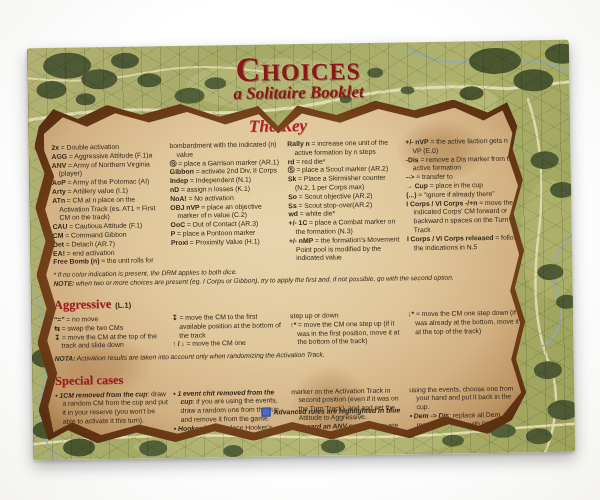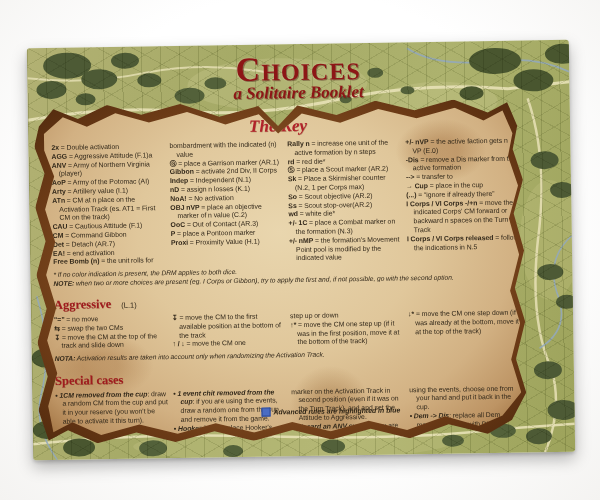--- a/index.html
+++ b/index.html
@@ -82,21 +82,21 @@
   .notes{margin-top:4px;}
   .notes .ki{font-style:italic;font-size:6.7px;line-height:8.4px;padding-left:0;text-indent:0;}
 
   .section-head{margin-top:7px;}
   .section-title{
     font-family:"Liberation Serif", serif;font-weight:bold;
     font-size:12.5px;line-height:13px;color:#a01b1e;
     text-shadow:0.4px 0.4px 0 rgba(90,30,10,.3);
     display:inline-block;
   }
-  .section-ref{font-size:7.5px;font-weight:normal;color:#32281a;margin-left:10px;}
+  .section-ref{font-size:7.5px;font-weight:bold;color:#32281a;margin-left:4px;}
 
   .act-cols{margin-top:3px;}
   .nota .ki{margin-top:3px;}
 
   .adv-note{
     position:absolute;left:218px;top:300px;
     display:flex;align-items:center;gap:3px;
     font-style:italic;font-size:6.9px;color:#2c2315;font-weight:bold;
   }
   .adv-swatch{width:7px;height:7px;background:#4a6cc3;border:1px solid #2e4a96;flex:0 0 auto;}

